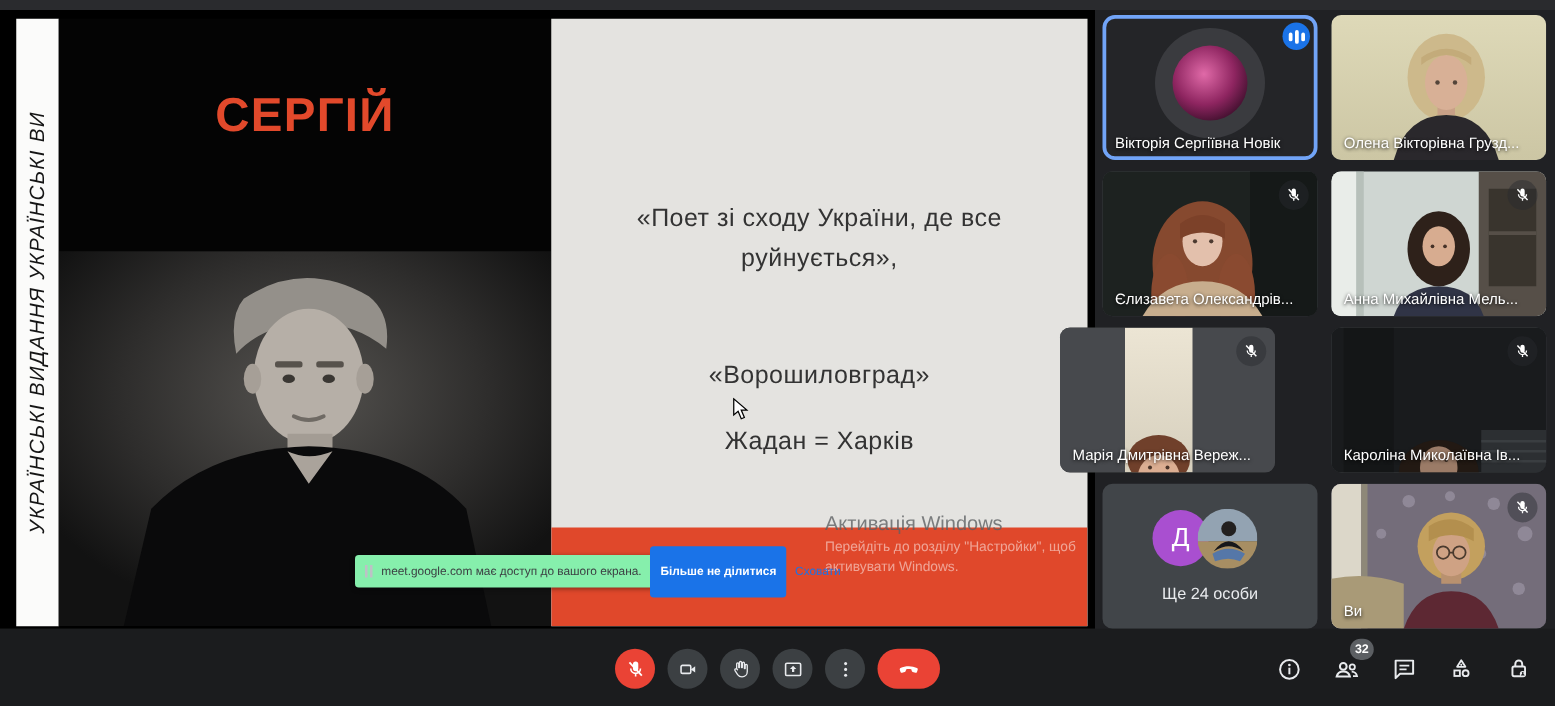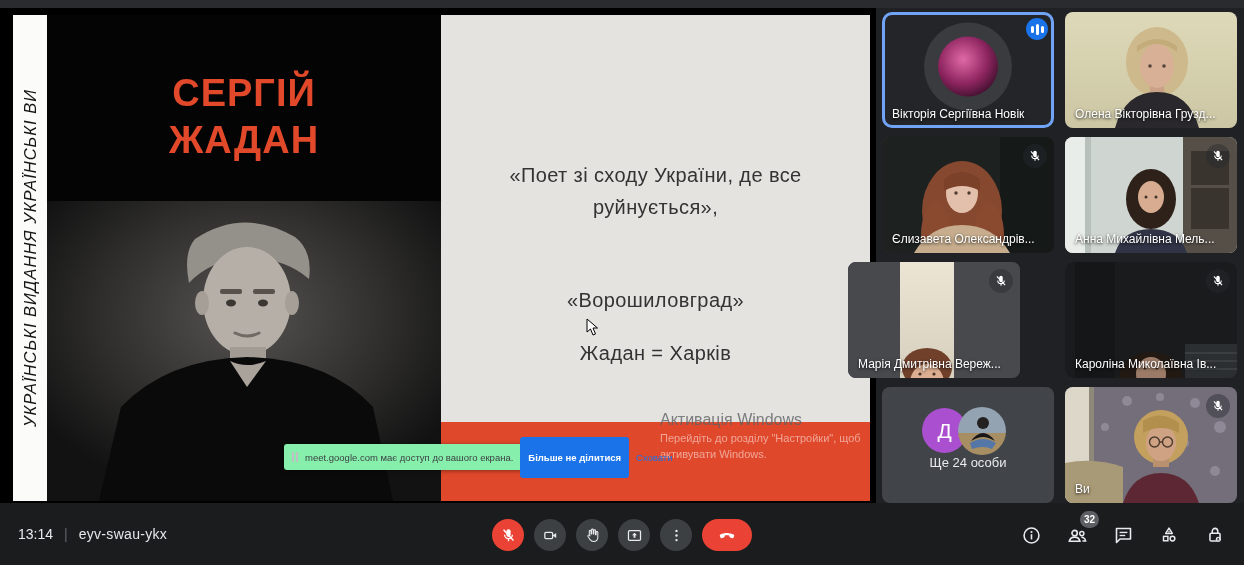--- a/index.html
+++ b/index.html
@@ -67,21 +67,21 @@
   .audio-ind { position:absolute; top:6px; right:6px; width:22px; height:22px; border-radius:50%;
             background:#1a73e8; display:flex; align-items:center; justify-content:center; gap:2px; z-index:3; }
   .audio-ind i { width:3px; border-radius:2px; background:#fff; display:block; }
   .audio-ind i:nth-child(1){height:7px;} .audio-ind i:nth-child(2){height:11px;} .audio-ind i:nth-child(3){height:7px;}
 
   #tile-6 { background:#414549; display:flex; flex-direction:column; align-items:center; }
   #tile-6 .avatars { position:relative; margin-top:20px; width:92px; height:48px; }
   #tile-6 .letter-avatar { position:absolute; left:0; top:1px; width:45px; height:45px; border-radius:50%;
             background:#a94fd0; color:#fff; font-size:21px; display:flex; align-items:center; justify-content:center; }
   #tile-6 .photo-avatar { position:absolute; left:36px; top:0; width:48px; height:48px; border-radius:50%; overflow:hidden; }
-  #tile-6 .more-label { color:#e8eaed; font-size:13px; }
+  #tile-6 .more-label { margin-top:12px; color:#e8eaed; font-size:13px; }
 
   
   #bottom-bar { position:absolute; left:0; top:503px; width:1244px; height:62px; background:#1b1c1e; }
   #bar-left { position:absolute; left:18px; top:0; height:62px; display:flex; align-items:center; }
   #bar-left .time { color:#e8eaed; font-size:14px; font-weight:500; }
   #bar-left .sep { color:#5f6368; margin:0 11px; font-size:14px; }
   #bar-left .code { color:#e5e7ea; font-size:14px; letter-spacing:.3px; }
 
   #bar-center { position:absolute; left:492px; top:519px; display:flex; gap:10px; align-items:center; }
   #bottom-bar #bar-center { top:16px; }
@@ -105,21 +105,20 @@
 
   <div id="stage">
 
     <div id="banner-strip">
       <div class="vtext">УКРАЇНСЬКІ ВИДАННЯ УКРАЇНСЬКІ ВИ</div>
     </div>
 
     <div id="photo-panel">
       <div id="slide-title">
         <div>СЕРГІЙ</div>
-        <div>ЖАДАН</div>
       </div>
       <svg id="portrait" viewBox="0 0 394 300" preserveAspectRatio="none">
         <defs>
           <radialGradient id="glow" cx="50%" cy="38%" r="62%">
             <stop offset="0%" stop-color="#555350"></stop>
               <stop offset="60%" stop-color="#2e2d2c"></stop>
               <stop offset="100%" stop-color="#121212"></stop>
           </radialGradient>
         </defs>
         <rect x="0" y="0" width="394" height="300" fill="#141414"></rect>
@@ -341,25 +340,20 @@
           <path d="M12 3a3 3 0 0 1 3 3v5a3 3 0 0 1-6 0V6a3 3 0 0 1 3-3z" fill="#fff"></path>
           <path d="M6.5 11a5.5 5.5 0 0 0 11 0M12 16.5V20" stroke="#fff" stroke-width="1.8" fill="none"></path>
           <line x1="5" y1="4" x2="19" y2="19" stroke="#fff" stroke-width="2"></line>
         </svg>
     </span>
     <div class="pname">Ви</div>
   </div>
 
   <div id="bottom-bar">
 
-    <div id="bar-left">
-      <span class="time">13:14</span>
-      <span class="sep">|</span>
-      <span class="code">eyv-swau-ykx</span>
-    </div>
 
     <div id="bar-center">
       <button class="ctl red" title="">
         <svg width="17" height="17" viewBox="0 0 24 24">
             <path d="M12 3a3 3 0 0 1 3 3v5a3 3 0 0 1-6 0V6a3 3 0 0 1 3-3z" fill="#fff"></path>
             <path d="M6.5 11a5.5 5.5 0 0 0 11 0M12 16.5V20" stroke="#fff" stroke-width="1.8" fill="none"></path>
             <line x1="5" y1="4" x2="19" y2="19" stroke="#fff" stroke-width="2"></line>
           </svg>
       </button>
       <button class="ctl">

